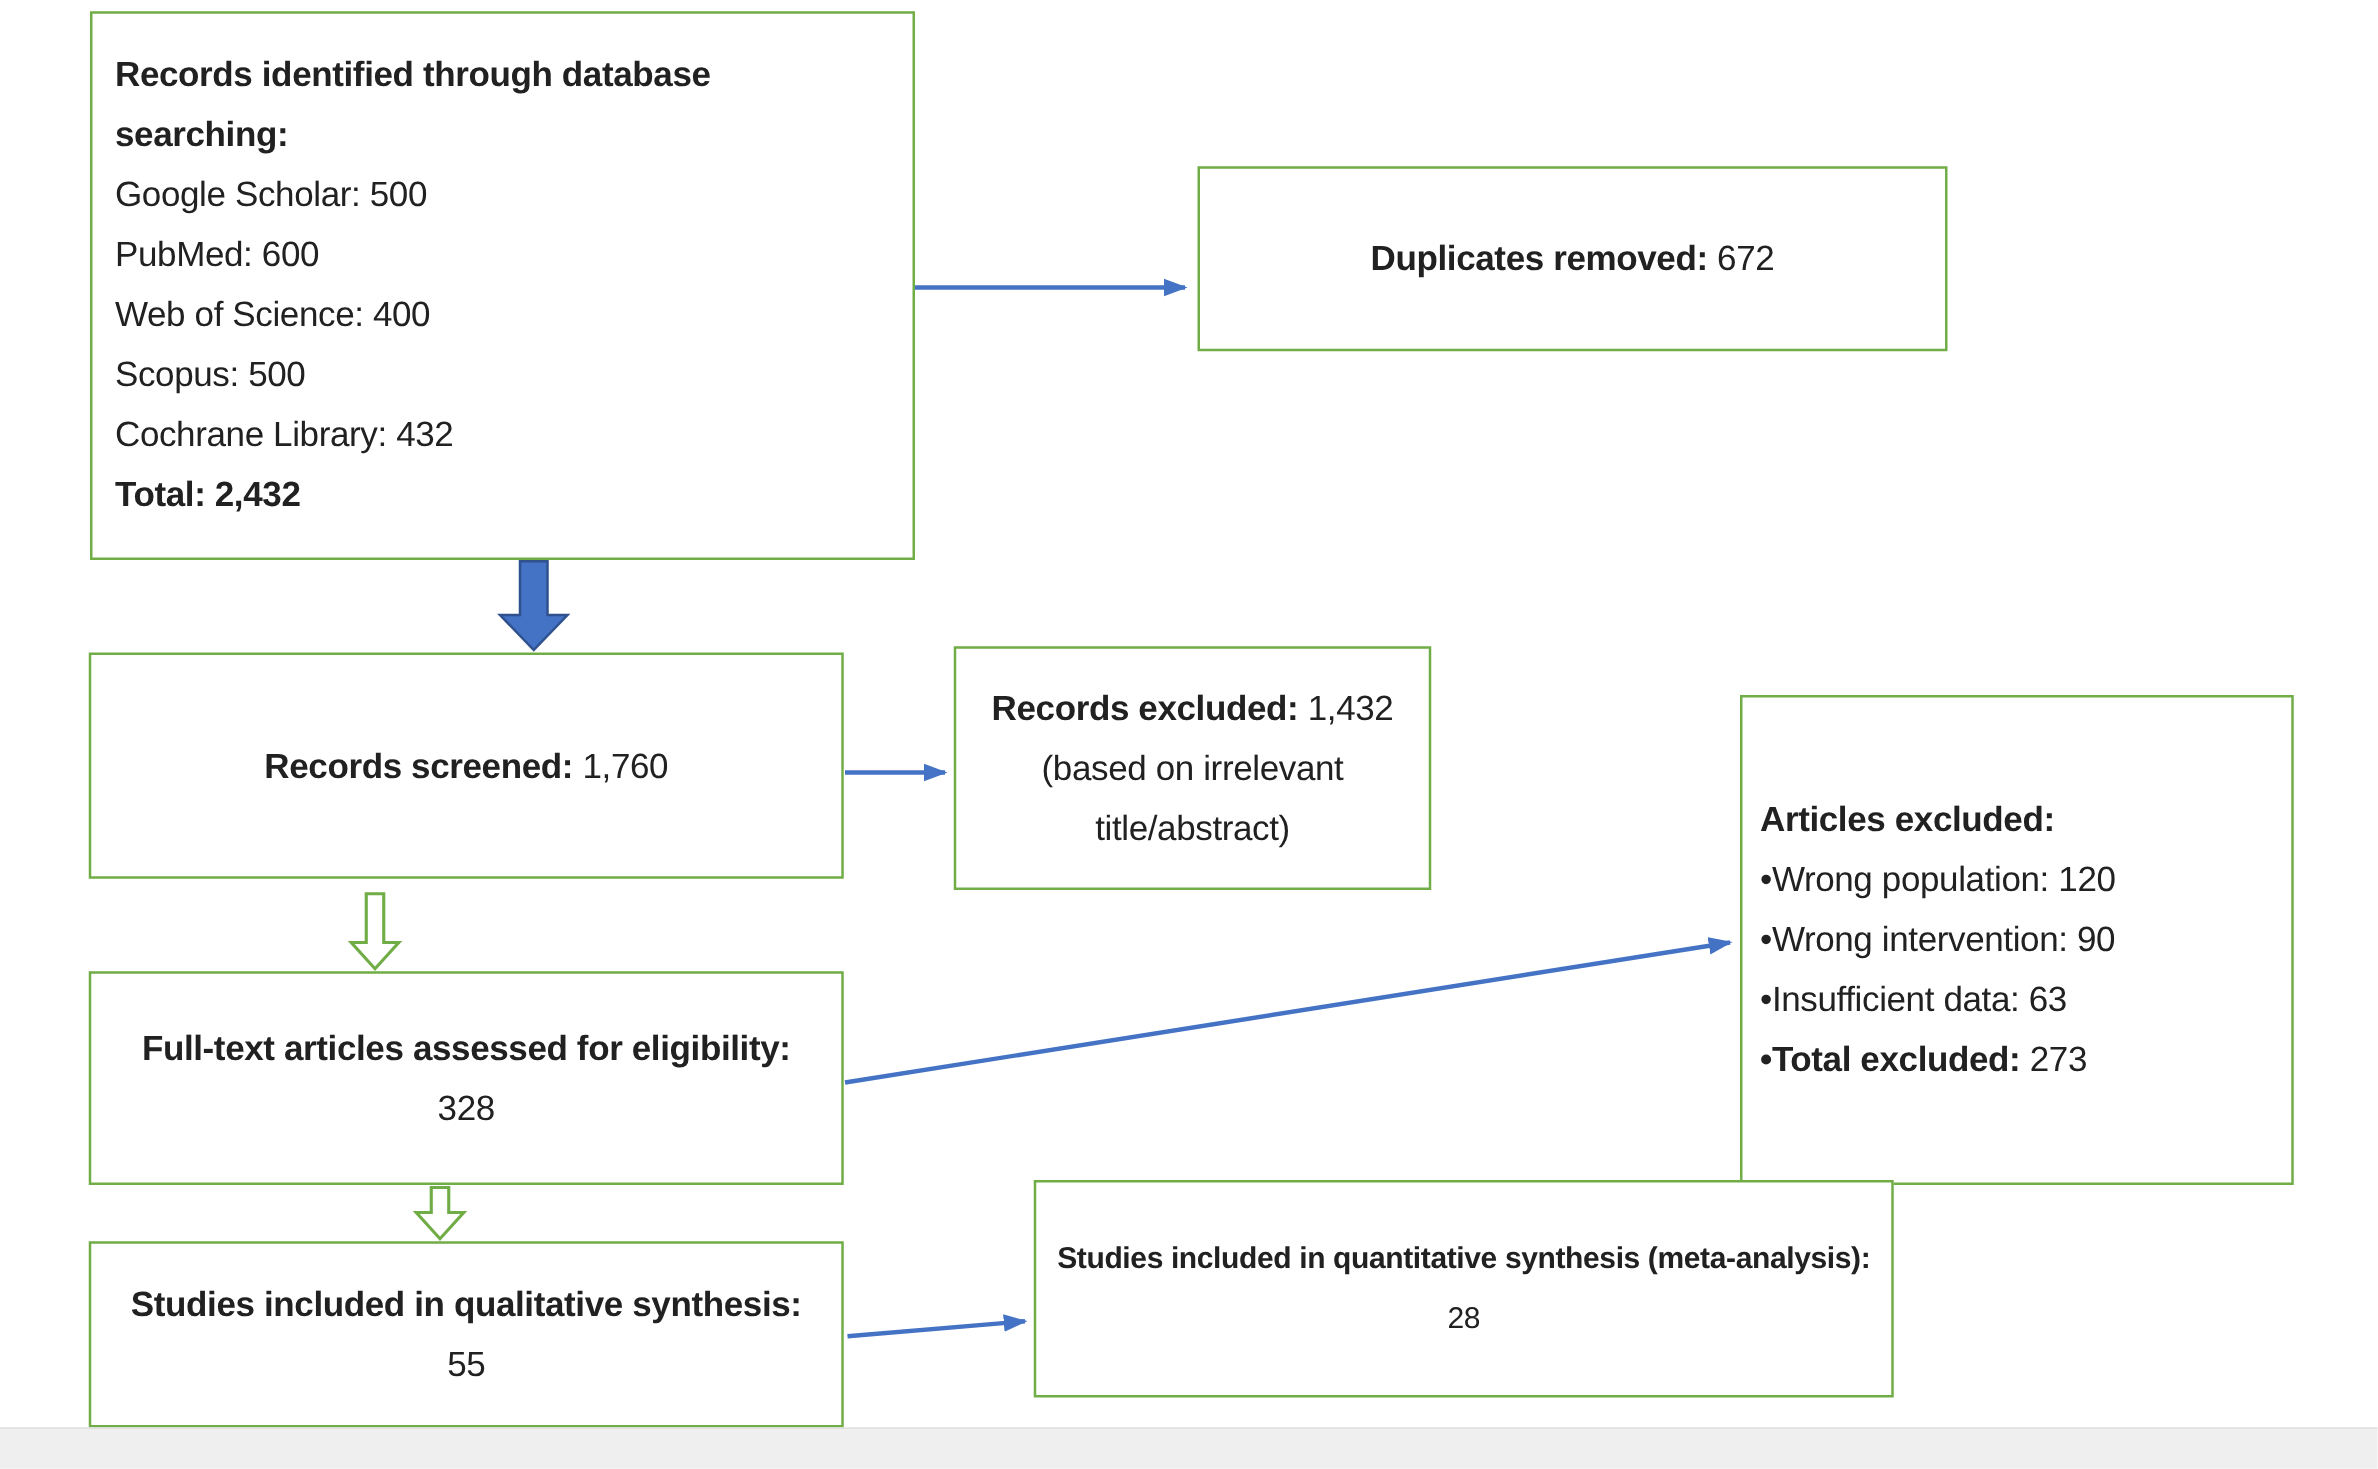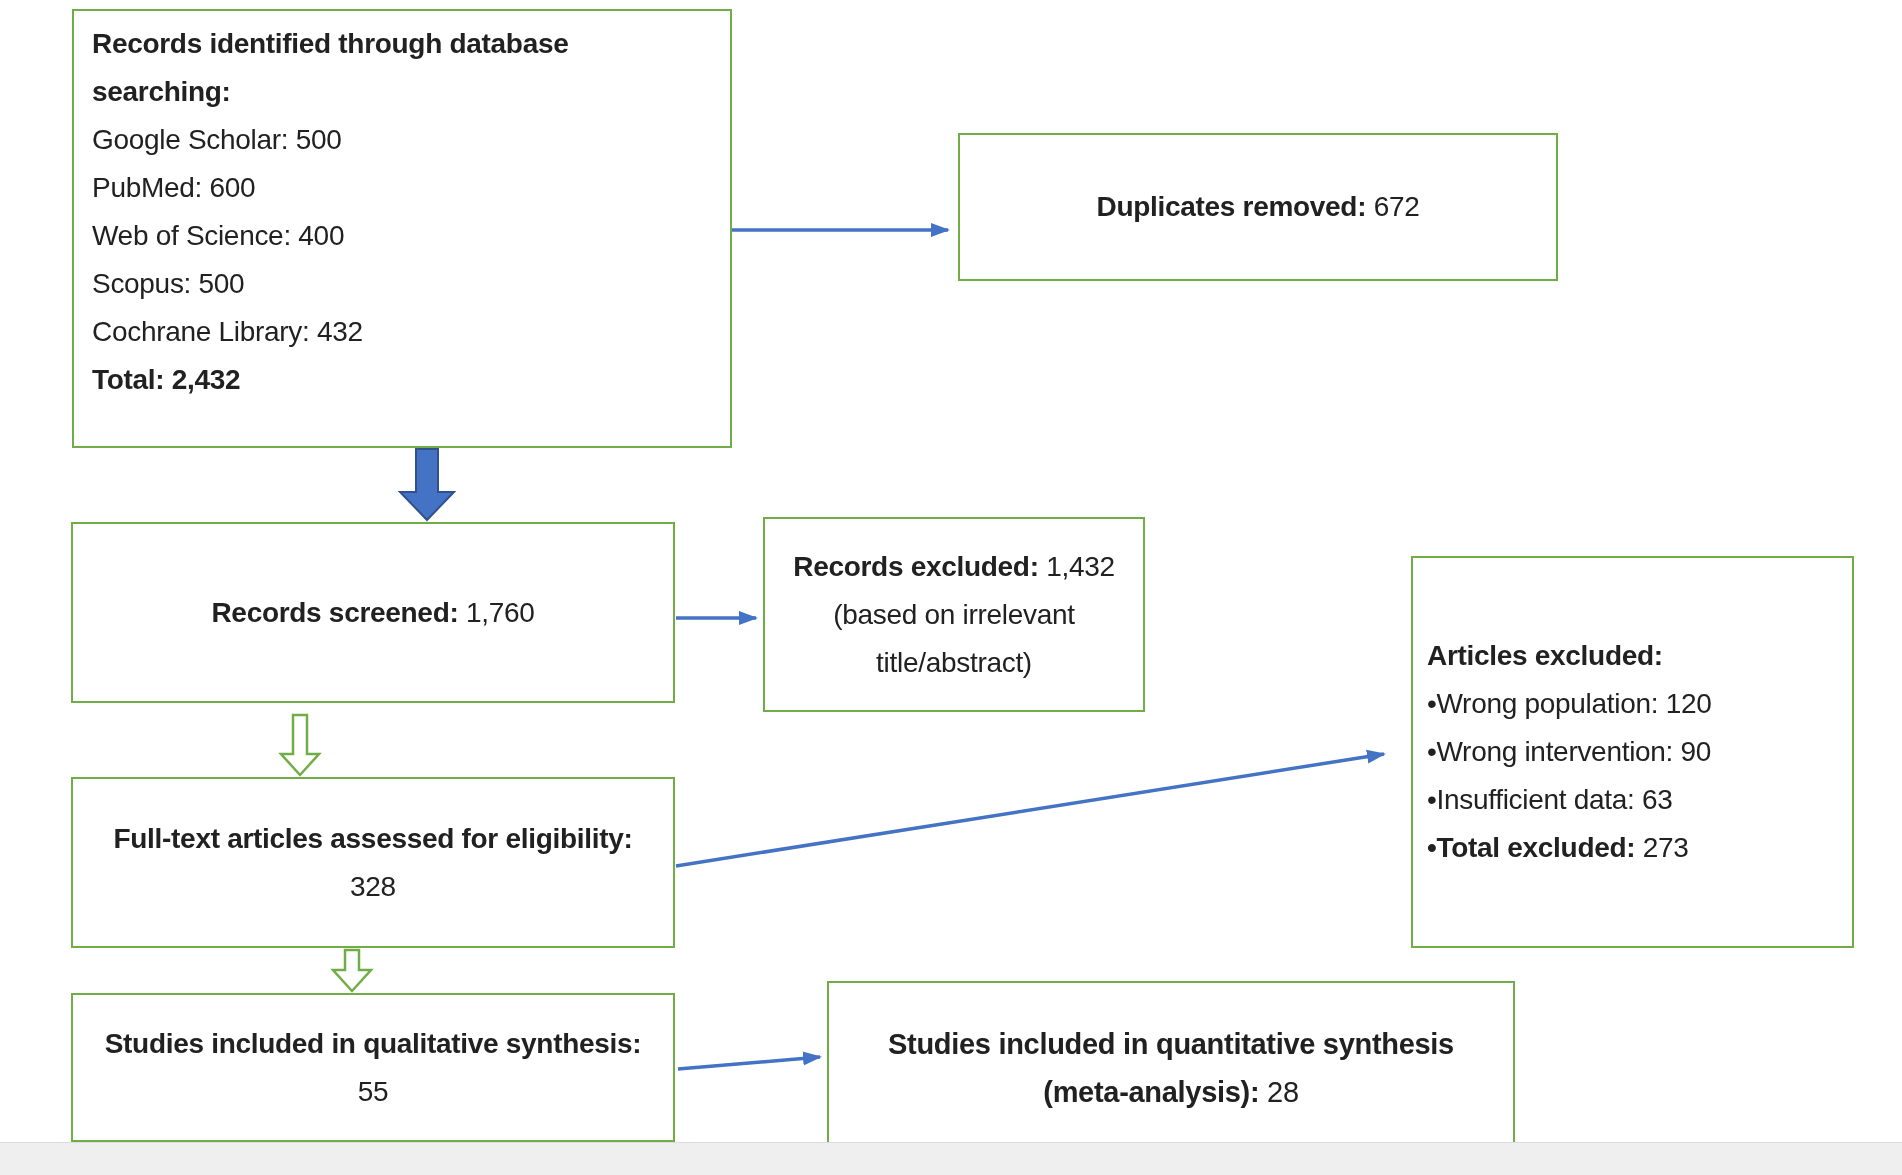--- a/index.html
+++ b/index.html
@@ -34,32 +34,32 @@
   }
   .bold{font-weight:700;}
   .center{
     display:flex;
     flex-direction:column;
     justify-content:center;
     text-align:center;
   }
   .box p{margin:0;}
   
-  .box-identified{left:72px;top:9px;width:660px;height:439px;padding:9px 18px;text-align:left;}
+  .box-identified{left:72px;top:9px;width:660px;height:439px;padding:25px 18px;text-align:left;}
   .box-duplicates{left:958px;top:133px;width:600px;height:148px;padding:0 20px;}
   .box-screened{left:71px;top:522px;width:604px;height:181px;padding:0 20px;}
   .box-records-excluded{left:763px;top:517px;width:382px;height:195px;padding:0 12px;}
   .box-fulltext{left:71px;top:777px;width:604px;height:171px;padding:0 20px;}
   .box-articles-excluded{
     left:1392px;top:556px;width:443px;height:392px;
     display:flex;flex-direction:column;justify-content:center;
-    padding:0 10px 0 14px;text-align:left;margin-left:19px;
+    padding:0 10px 0 14px;text-align:left;
   }
   .box-qualitative{left:71px;top:993px;width:604px;height:149px;padding:0 20px;justify-content:center;}
-  .box-quantitative{left:827px;top:981px;width:688px;height:174px;padding:0 15px;font-size:29px;}
+  .box-quantitative{left:827px;top:944px;width:688px;height:174px;padding:0 15px;font-size:24px;}
   .edge-strip{
     position:absolute;left:0;right:0;bottom:0;height:33px;
     background:var(--footer-strip);
     border-top:1px solid #dcdcdc;
   }
 </style>
 </head>
 <body>
 
 <div class="canvas">

